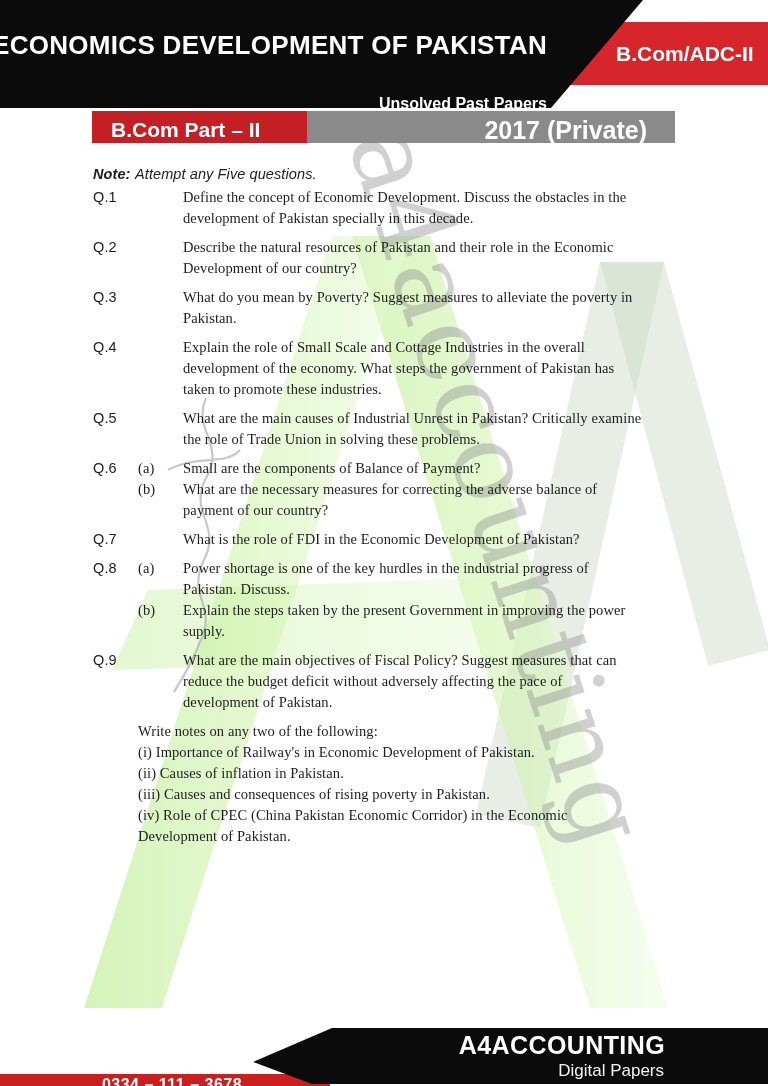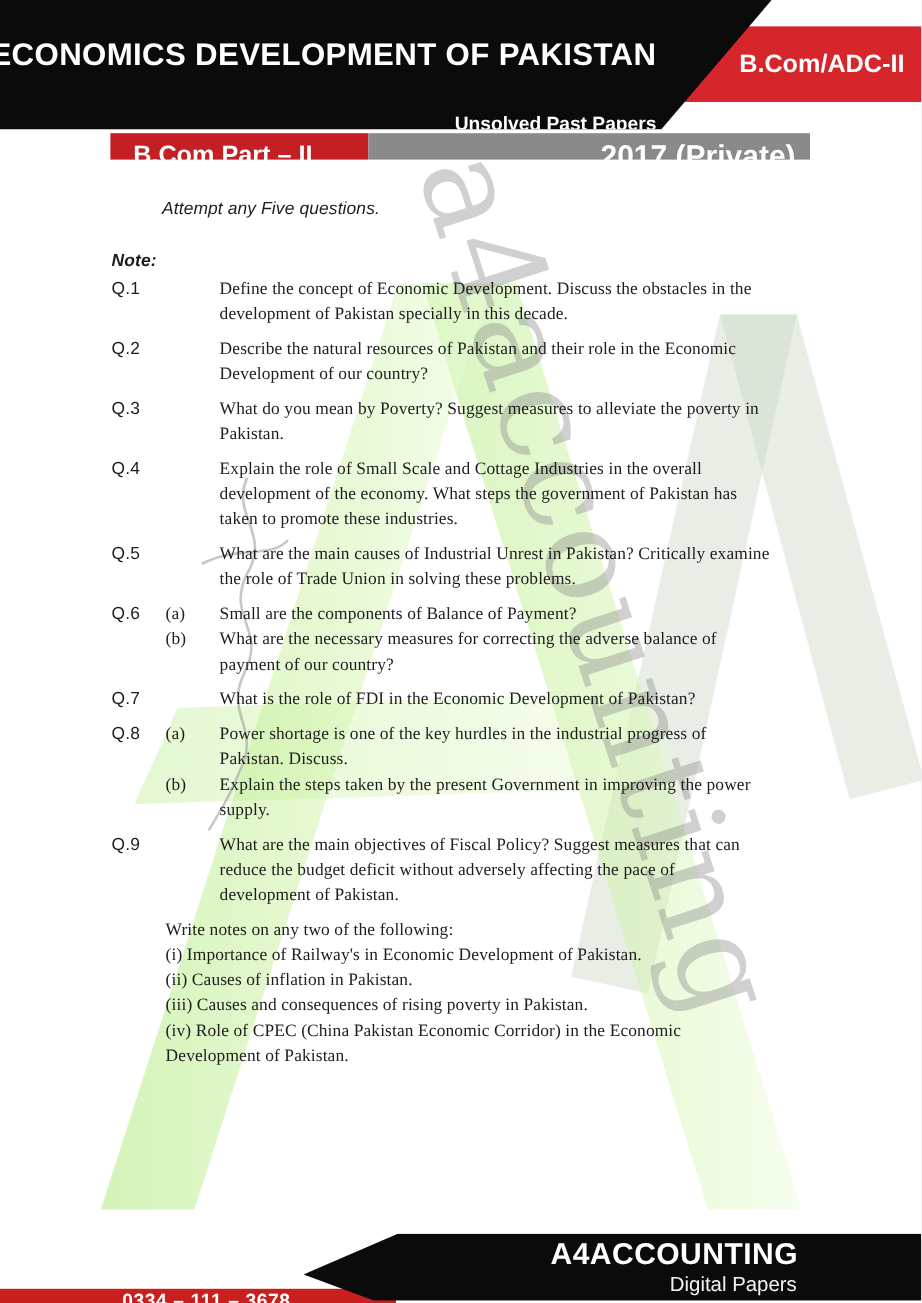--- a/index.html
+++ b/index.html
@@ -12,31 +12,31 @@
   
   .banner{position:absolute;left:0;top:0;width:768px;height:122px;background:#0b0b0b;z-index:4;
           clip-path:polygon(0 0,643px 0,551px 108px,0 108px);}
   .banner .title{position:absolute;top:30px;right:221px;color:#fff;font-size:26px;font-weight:bold;
           letter-spacing:.3px;white-space:nowrap;}
   .banner .subtitle{position:absolute;top:63px;right:221px;color:#fff;font-size:16px;font-weight:bold;
           white-space:nowrap;margin-top:32px;}
   .badge{position:absolute;left:558px;top:22px;width:210px;height:63px;background:#d6252b;z-index:3;
          display:flex;align-items:center;box-sizing:border-box;padding-left:58px;}
   .badge span{color:#fff;font-size:21px;font-weight:bold;white-space:nowrap;}
-  .row2{position:absolute;left:92px;top:111px;width:583px;height:22px;display:flex;z-index:4;}
+  .row2{position:absolute;left:92px;top:111px;width:583px;height:32px;display:flex;z-index:4;}
   .partbox{width:215px;background:#c41f24;color:#fff;font-size:21px;font-weight:bold;
            line-height:38px;padding-left:19px;box-sizing:border-box;white-space:nowrap;}
   .yearbar{flex:1;background:#8a8a8a;color:#fff;font-size:25px;font-weight:bold;line-height:38px;
-           text-align:right;padding-right:12px;box-sizing:border-box;white-space:nowrap;}
+           text-align:right;padding-right:28px;box-sizing:border-box;white-space:nowrap;}
 
   
   .qp-body{position:absolute;left:93px;top:164px;width:660px;z-index:2;font-size:14.5px;
            line-height:21px;color:#1d1d1d;letter-spacing:.1px;}
   .note{display:flex;font-style:italic;margin-bottom:2px;}
-  .note-label{width:42px;font-weight:bold;flex:0 0 42px;margin-top:44px;}
+  .note-label{width:42px;font-weight:bold;flex:0 0 42px;}
   .q-row{display:flex;margin-bottom:8px;}
   .q-no{width:45px;flex:0 0 45px;}
   .q-parts{flex:1;font-family:Liberation Serif, serif;}
   .q-part{display:flex;}
   .q-sub{width:45px;flex:0 0 45px;}
   .q-text{width:565px;white-space:pre-line;}
 
   
   .f-red{position:absolute;left:0;top:1074px;width:330px;height:22px;background:#c9201f;z-index:2;
          color:#fff;font-size:16px;font-weight:bold;line-height:22px;text-align:center;

